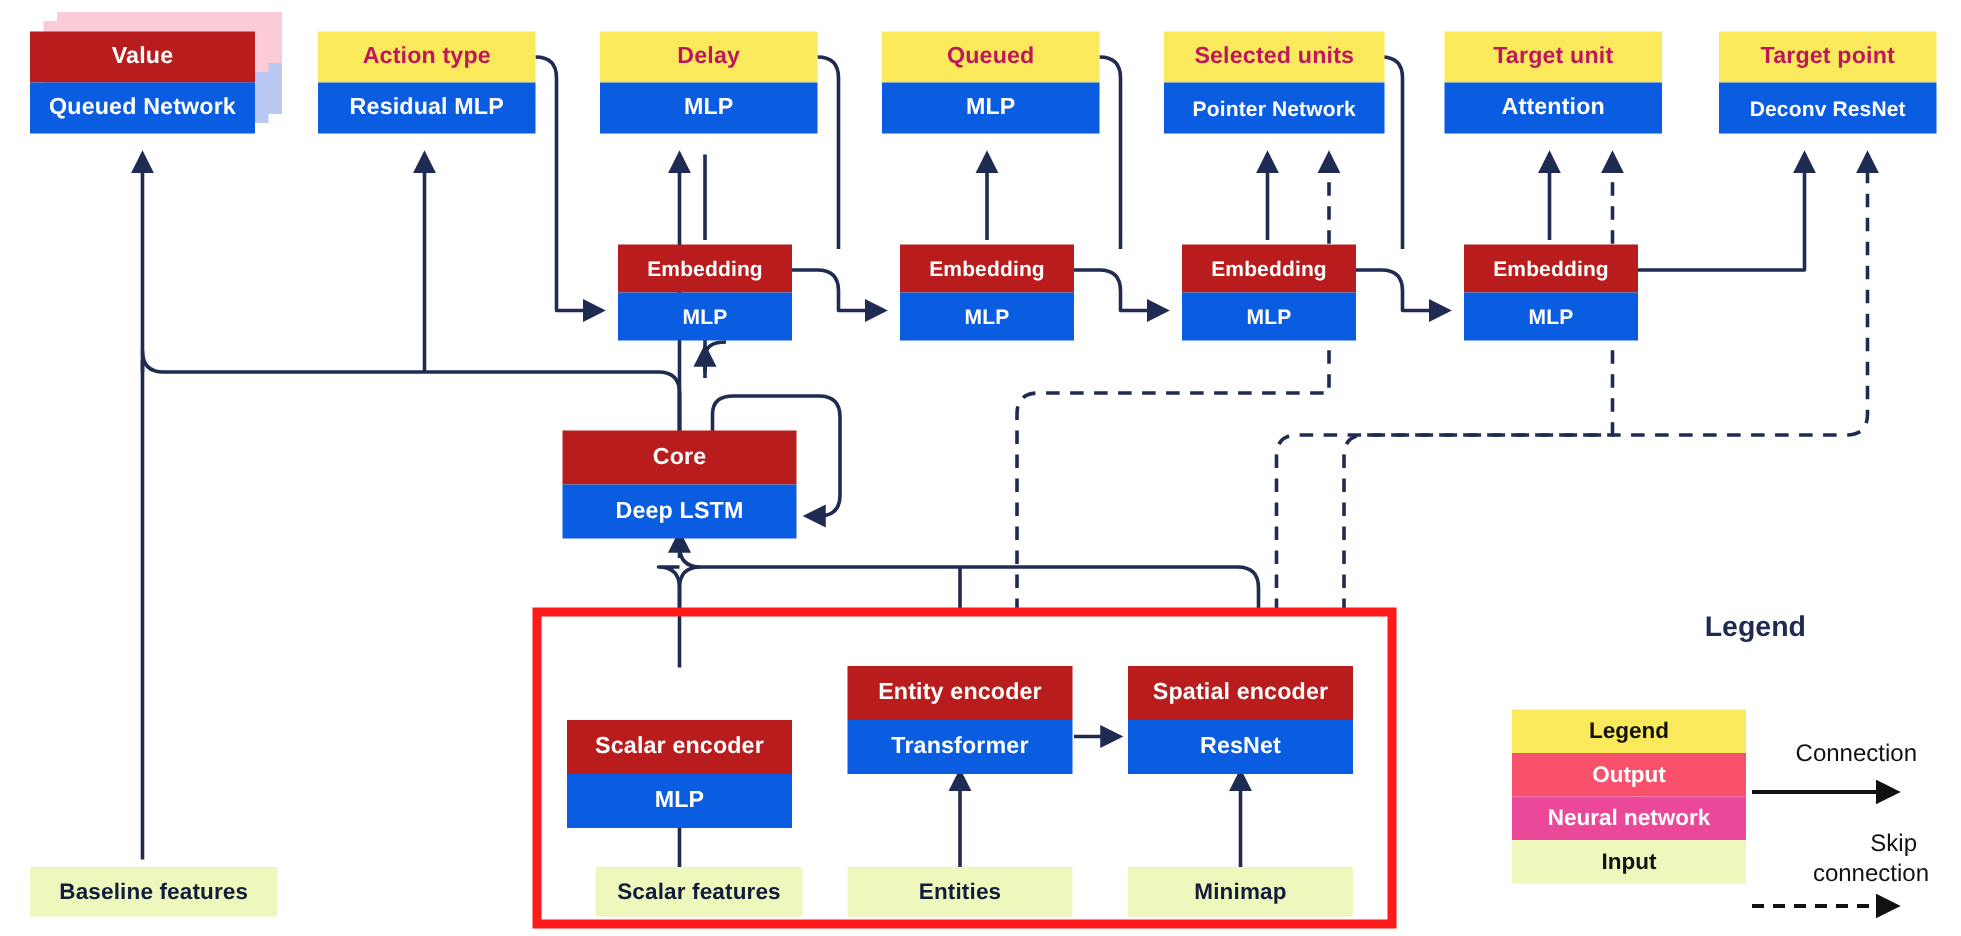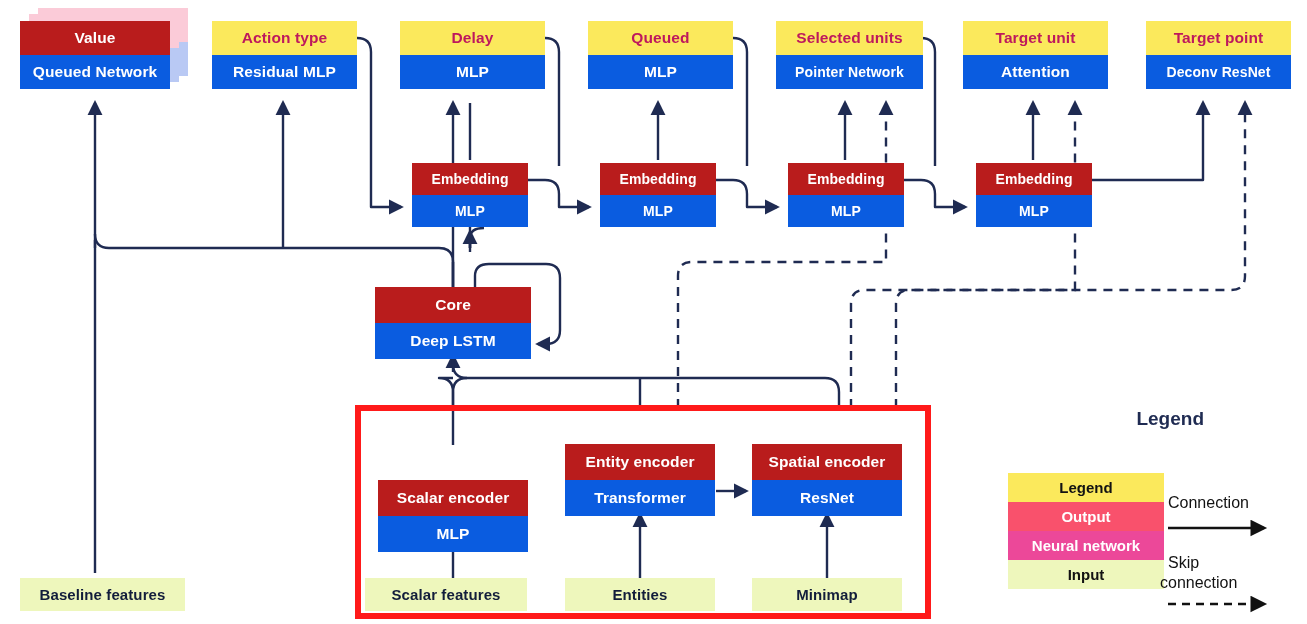--- a/index.html
+++ b/index.html
@@ -34,21 +34,21 @@
   }
   .legend-band{
     position:absolute;box-sizing:border-box;display:flex;align-items:center;justify-content:center;
     font-size:15px;white-space:nowrap;
   }
   .lg-action{background:#FBE95C;color:#121212;font-weight:700;}
   .lg-output{background:#F9516C;color:#ffffff;font-weight:600;}
   .lg-nn{background:#ec4899;color:#ffffff;font-weight:600;}
   .lg-input{background:#EEF7BC;color:#121212;font-weight:700;}
   .legend-label{
-    position:absolute;color:#121212;font-size:16px;font-weight:400;text-align:left;
+    position:absolute;color:#121212;font-size:16px;font-weight:400;text-align:right;
     line-height:1.15;white-space:nowrap;
   }
 </style>
 </head>
 <body>
 
 <div id="stage">
 
   <svg id="wires" viewBox="0 0 1307 624">
     <defs>
@@ -209,21 +209,21 @@
 
   <div class="node" style="left:752px;top:444px;width:150px;">
     <div class="band output" style="height:36px;">Spatial encoder</div>
     <div class="band nn" style="height:36px;">ResNet</div>
   </div>
 
   <div class="node" style="left:20px;top:578px;width:165px;">
     <div class="band input">Baseline features</div>
   </div>
 
-  <div class="node" style="left:365px;top:578px;width:162px;border-radius:15px;">
+  <div class="node" style="left:397px;top:578px;width:138px;border-radius:15px;">
     <div class="band input">Scalar features</div>
   </div>
 
   <div class="node" style="left:565px;top:578px;width:150px;">
     <div class="band input">Entities</div>
   </div>
 
   <div class="node" style="left:752px;top:578px;width:150px;">
     <div class="band input">Minimap</div>
   </div>

